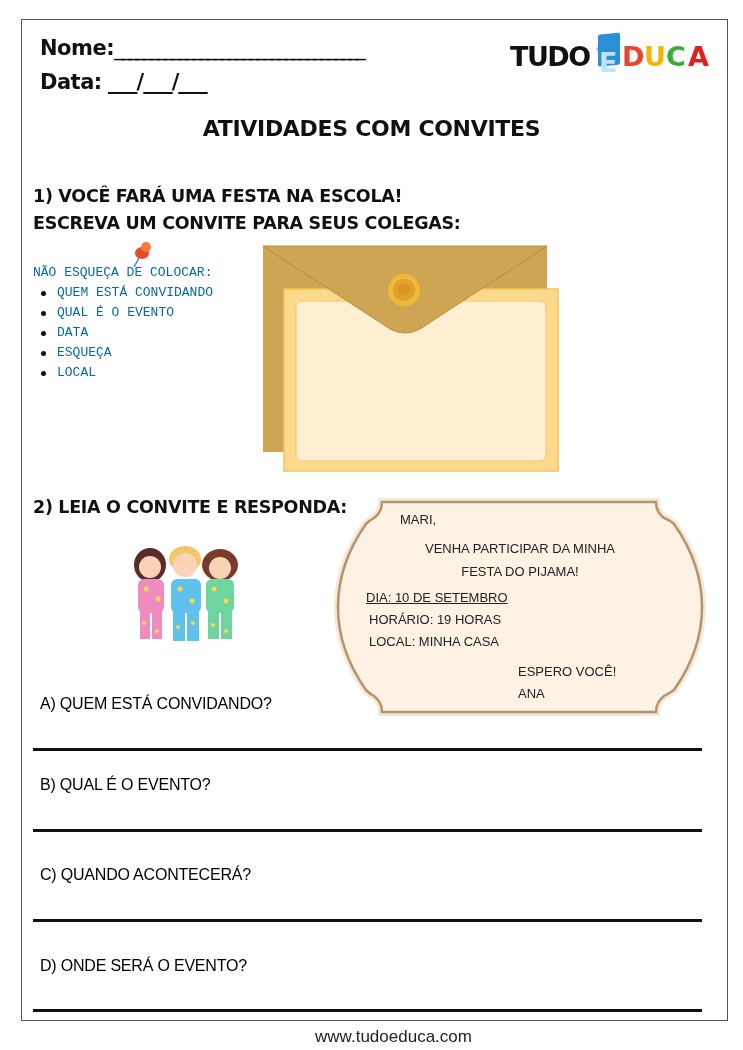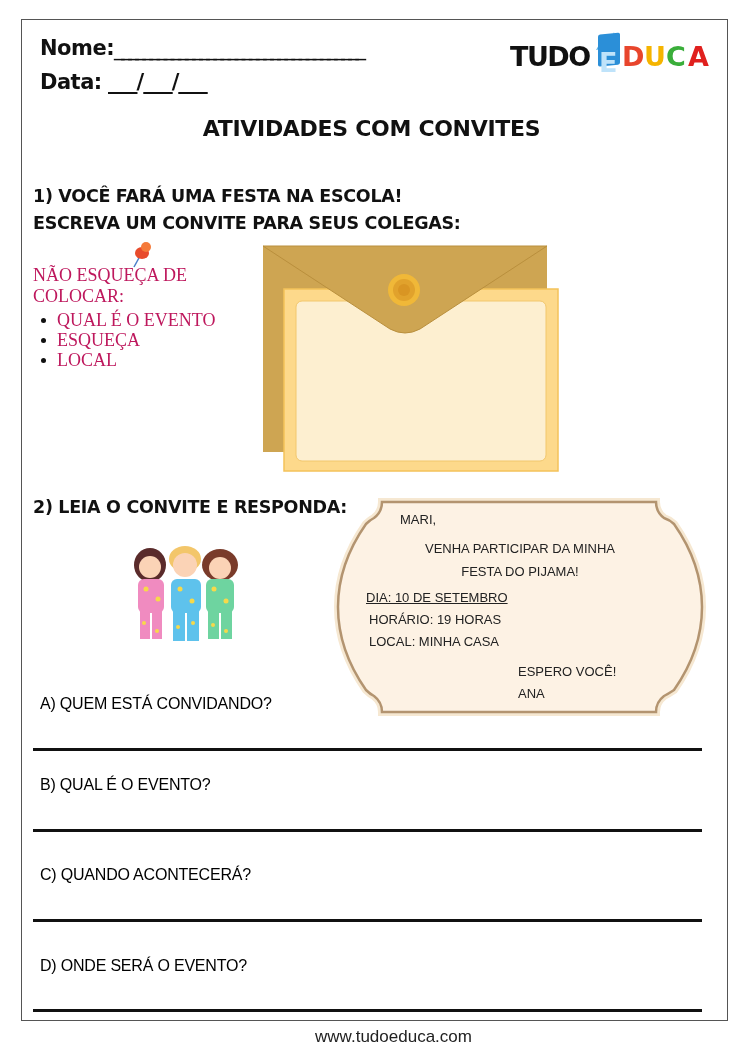--- a/index.html
+++ b/index.html
@@ -3,21 +3,21 @@
 <meta charset="utf-8">
 <style>
   * { box-sizing: border-box; margin: 0; padding: 0; }
   body { width: 743px; height: 1050px; background: #ffffff; position: relative; overflow: hidden; font-family: "DejaVu Sans", sans-serif; color: #111; }
   .frame { position: absolute; left: 21px; top: 19px; width: 707px; height: 1002px; border: 1.5px solid #555; }
   .abs { position: absolute; }
   .hdr { font-family: "DejaVu Sans", sans-serif; font-weight: bold; font-size: 21px; letter-spacing: -0.5px; white-space: nowrap; }
   .logo { position: absolute; left: 510px; top: 30px; width: 210px; height: 48px; }
   .title { position: absolute; left: 0; width: 743px; top: 116px; text-align: center; font-weight: bold; font-size: 22px; letter-spacing: -0.3px; }
   .q1 { font-weight: bold; font-size: 17.5px; letter-spacing: -0.3px; white-space: nowrap; }
-  .reminder { font-size: 18px; font-family: Liberation Serif, serif; color: #be185d; }
+  .reminder { font-size: 13px; font-family: Liberation Mono, monospace; color: #0369a1; }
   .reminder ul { list-style: none; margin-top: 3px; }
   .reminder li { position: relative; padding-left: 24px; line-height: 20px; }
   .reminder li::before { content: ""; position: absolute; left: 8px; top: 8px; width: 5px; height: 5px; border-radius: 50%; background: #111; }
   .invite-text { font-family: "Liberation Sans", sans-serif; font-size: 13px; color: #222; white-space: nowrap; }
   .question { font-family: "Liberation Sans", sans-serif; font-size: 16px; color: #000000; white-space: nowrap; letter-spacing: -0.2px; }
   .answer-line { position: absolute; left: 33px; width: 669px; height: 2.5px; background: #111; }
   .footer { position: absolute; left: 0; width: 743px; top: 1027px; text-align: center; font-family: "Liberation Sans", sans-serif; font-size: 17px; color: #222; padding-left: 44px; }
 </style>
 </head>
 <body>
@@ -47,21 +47,23 @@
 </div>
 
 <div class="title">ATIVIDADES COM CONVITES</div>
 
 <div class="abs q1" style="left:33px; top:186px;">1) VOCÊ FARÁ UMA FESTA NA ESCOLA!</div>
 <div class="abs q1" style="left:33px; top:213px;">ESCREVA UM CONVITE PARA SEUS COLEGAS:</div>
 
 <div class="abs reminder" style="left:33px; top:265px; width:220px;">
   <div>NÃO ESQUEÇA DE COLOCAR:</div>
   <ul>
+    <li>QUEM ESTÁ CONVIDANDO</li>
     <li>QUAL É O EVENTO</li>
+    <li>DATA</li>
     <li>ESQUEÇA</li>
     <li>LOCAL</li>
   </ul>
 </div>
 
 <svg class="abs" style="left:128px; top:240px;" width="26" height="30" viewBox="0 0 26 30">
   <line x1="6" y1="27" x2="12" y2="16" stroke="#4a7ec9" stroke-width="1.5"></line>
   <ellipse cx="14" cy="13" rx="7" ry="6" fill="#e84b2c"></ellipse>
   <ellipse cx="18" cy="7" rx="5" ry="5" fill="#f57a3a"></ellipse>
 </svg>

